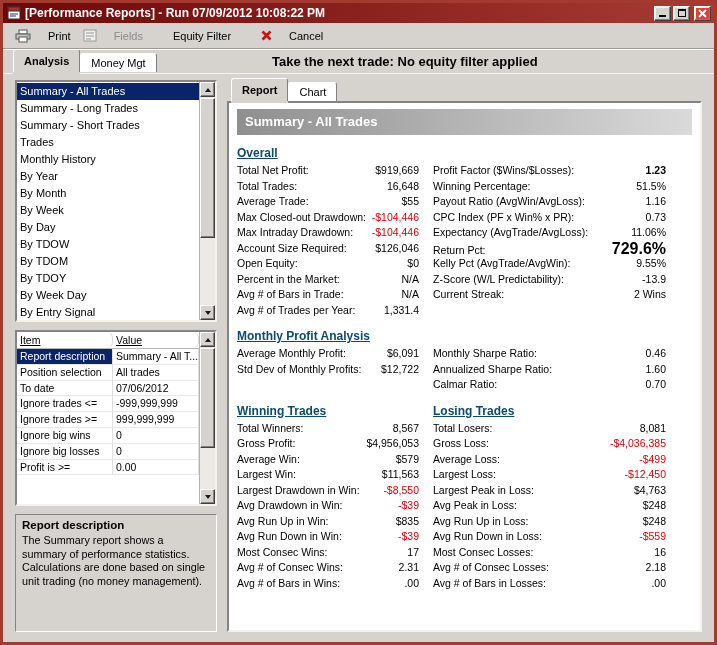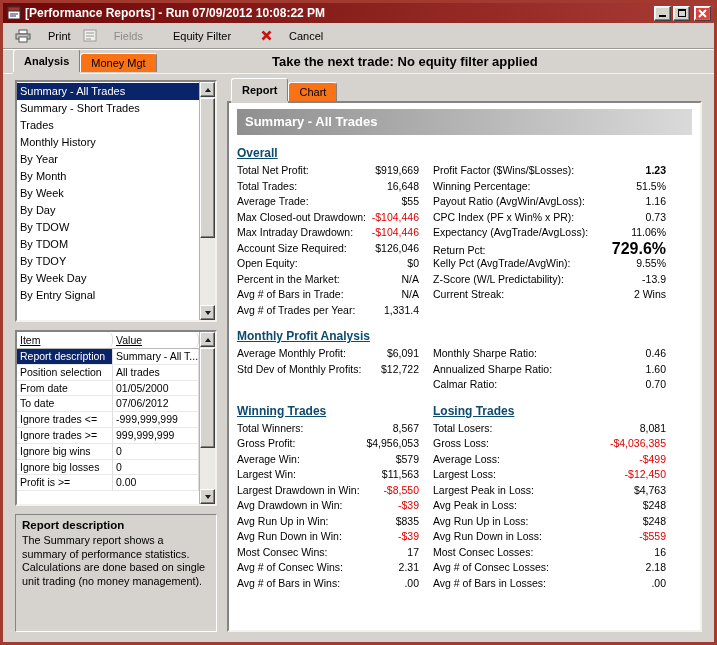--- a/index.html
+++ b/index.html
@@ -21,21 +21,21 @@
   
   .toolbar { height:26px; display:flex; align-items:center; padding:0 6px; background:#d6d3ce; border-bottom:1px solid #9c9a94; box-shadow:0 1px 0 #fff; flex:none; }
   .tool-btn { display:flex; align-items:center; gap:17px; padding:2px 6px; white-space:nowrap; }
   .tool-btn.disabled { color:#8b8b8b; }
   .tool-gap { width:18px; }
   .icon { display:flex; align-items:center; }
 
   
   .tabrow { height:24px; display:flex; align-items:flex-start; padding-left:10px; flex:none;gap:29px; }
   .tabs { display:flex; align-items:flex-end; }
-  .tab { height:19px; line-height:18px; padding:0 10px; background:#f97316; border:1px solid #808080; border-bottom:none; border-top-color:#fff; border-left-color:#fff; border-radius:3px 3px 0 0; font-size:11px; position:relative; cursor:default; white-space:nowrap; }
+  .tab { height:19px; line-height:18px; padding:0 10px; background:#ffffff; border:1px solid #808080; border-bottom:none; border-top-color:#fff; border-left-color:#fff; border-radius:3px 3px 0 0; font-size:11px; position:relative; cursor:default; white-space:nowrap; }
   .tab.selected { height:23px; line-height:22px; font-weight:bold; background:#d6d3ce; z-index:3; box-shadow:0 2px 0 #d6d3ce; }
   .banner { flex:1; text-align:center; font-weight:bold; font-size:13px; padding-right:90px; align-self:center; white-space:nowrap; }
 
   
   .main { flex:1; display:flex; padding:6px 12px 10px 12px; gap:10px; border-top:1px solid #f5f3ee; min-height:0; }
   .left-col { width:202px; display:flex; flex-direction:column; flex:none; }
   .right-col { flex:1; display:flex; flex-direction:column; min-width:0; }
 
   .sunken { border:2px solid; border-color:#848484 #f4f2ec #f4f2ec #848484; background:#fff; }
 
@@ -165,20 +165,21 @@
     <div class="banner">Take the next trade: No equity filter applied</div>
   </div>
 
   <div class="main">
 
     <div class="left-col">
 
       <div class="listbox sunken">
         <div class="list-items">
             <div class="list-item selected">Summary - All Trades</div>
+            <div class="list-item">Summary - Long Trades</div>
             <div class="list-item">Summary - Short Trades</div>
             <div class="list-item">Trades</div>
             <div class="list-item">Monthly History</div>
             <div class="list-item">By Year</div>
             <div class="list-item">By Month</div>
             <div class="list-item">By Week</div>
             <div class="list-item">By Day</div>
             <div class="list-item">By TDOW</div>
             <div class="list-item">By TDOM</div>
             <div class="list-item">By TDOY</div>
@@ -207,24 +208,20 @@
           <div>
               <div class="prop-row selected">
                 <div class="prop-cell item">Report description</div>
                 <div class="prop-cell value">Summary - All T...</div>
               </div>
               <div class="prop-row">
                 <div class="prop-cell item">Position selection</div>
                 <div class="prop-cell value">All trades</div>
               </div>
               <div class="prop-row">
-                <div class="prop-cell item">From date</div>
-                <div class="prop-cell value">01/05/2000</div>
-              </div>
-              <div class="prop-row">
                 <div class="prop-cell item">To date</div>
                 <div class="prop-cell value">07/06/2012</div>
               </div>
               <div class="prop-row">
                 <div class="prop-cell item">Ignore trades &lt;=</div>
                 <div class="prop-cell value">-999,999,999</div>
               </div>
               <div class="prop-row">
                 <div class="prop-cell item">Ignore trades &gt;=</div>
                 <div class="prop-cell value">999,999,999</div>

